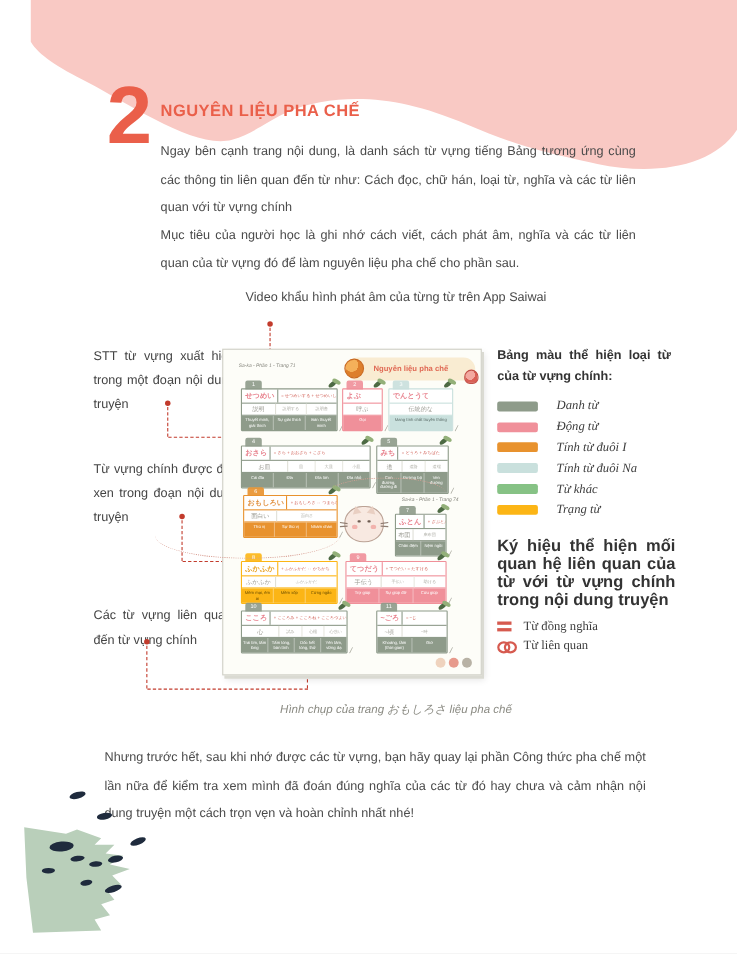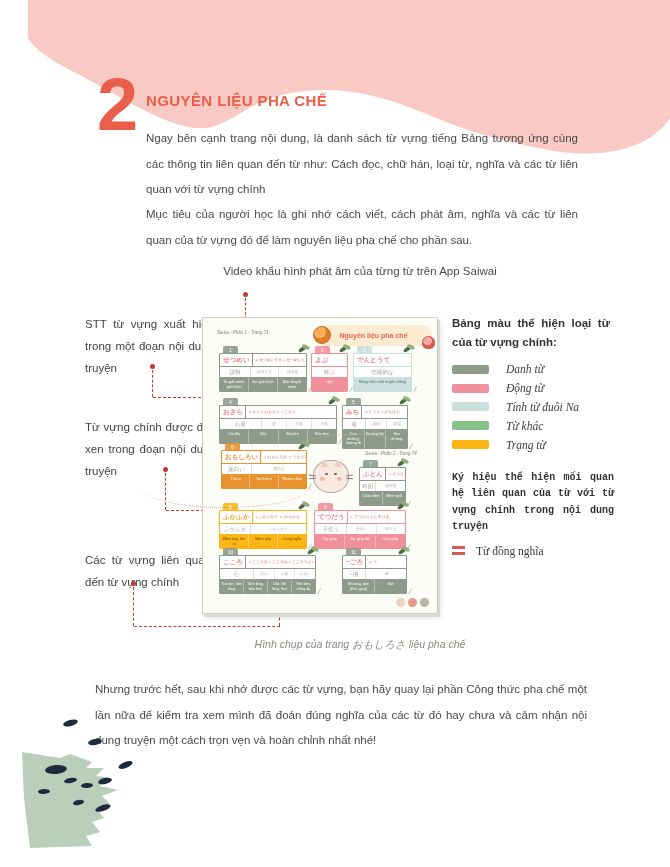--- a/index.html
+++ b/index.html
@@ -101,21 +101,21 @@
   .shot-circles { position:absolute; right:8px; bottom:6px; display:flex; gap:3px; }
   .sc { width:9px; height:9px; border-radius:50%; }
   .sc1 { background:#efd3be; } .sc2 { background:#e79a8c; } .sc3 { background:#b8b2a5; }
   
   .right-col { position:absolute; left:452px; top:314px; width:165px; }
   .legend-heading { font-size:11.5px; font-weight:bold; color:#333; line-height:19px; text-align:justify; width:158px; }
   .legend-rows { margin-top:8px;font-style:italic; }
   .legend-row { display:flex; align-items:center; height:18.8px; }
   .legend-swatch { width:37px; height:9px; border-radius:2px; margin-right:17px; flex:0 0 auto; }
   .legend-label { font-family:"Liberation Serif", serif; font-size:11.5px; color:#3c3c3c; }
-  .rel-heading { margin-top:16px; font-size:10px; font-weight:bold; color:#333; line-height:16.5px; text-align:justify; width:162px;font-family:Liberation Mono, monospace; }
+  .rel-heading { margin-top:16px; font-size:15px; font-weight:bold; color:#333; line-height:16.5px; text-align:justify; width:162px; }
   .rel-rows { margin-top:6px; }
   .rel-row { display:flex; align-items:center; height:17.6px; }
   .rel-sym { width:24px; flex:0 0 auto; display:flex; align-items:center; }
   .rel-label { font-family:"Liberation Serif", serif; font-size:11.5px; color:#3c3c3c; }
   
   .sym-compound { position:relative; width:13px; height:13px; }
   .sym-compound::before { content:""; position:absolute; left:0; top:4.5px; width:13px; height:4px; background:#d65a4f; border-radius:1px; }
   .sym-compound::after { content:""; position:absolute; left:4.5px; top:0; width:4px; height:13px; background:#d65a4f; border-radius:1px; }
   .sym-antonym { display:flex; gap:3px; align-items:center; }
   .sym-antonym i { display:block; width:0; height:0; border-top:3.5px solid transparent; border-bottom:3.5px solid transparent; }
@@ -416,39 +416,49 @@
     <div class="legend-rows" id="legend-rows">
         <div class="legend-row">
           <span class="legend-swatch" style="background:#8e9b8a"></span>
           <span class="legend-label">Danh từ</span>
         </div>
         <div class="legend-row">
           <span class="legend-swatch" style="background:#f0909a"></span>
           <span class="legend-label">Động từ</span>
         </div>
         <div class="legend-row">
+          <span class="legend-swatch" style="background:#e8922e"></span>
+          <span class="legend-label">Tính từ đuôi I</span>
+        </div>
+        <div class="legend-row">
           <span class="legend-swatch" style="background:#c9e0dd"></span>
           <span class="legend-label">Tính từ đuôi Na</span>
         </div>
         <div class="legend-row">
           <span class="legend-swatch" style="background:#86c285"></span>
           <span class="legend-label">Từ khác</span>
         </div>
         <div class="legend-row">
           <span class="legend-swatch" style="background:#fcb515"></span>
           <span class="legend-label">Trạng từ</span>
         </div>
       </div>
     <div class="rel-heading">Ký hiệu thể hiện mối quan hệ liên quan của từ với từ vựng chính trong nội dung truyện</div>
     <div class="rel-rows" id="rel-rows">
         <div class="rel-row">
           <span class="rel-sym">
             <span class="sym-synonym"></span>
           </span>
           <span class="rel-label">Từ đồng nghĩa</span>
+        </div>
+        <div class="rel-row">
+          <span class="rel-sym">
+            <span class="sym-related"></span>
+          </span>
+          <span class="rel-label">Từ liên quan</span>
         </div>
       </div>
   </div>
 
   <div class="photo-caption">Hình chụp của trang おもしろさ liệu pha chế</div>
   <p class="closing-p">Nhưng trước hết, sau khi nhớ được các từ vựng, bạn hãy quay lại phần Công thức pha chế một lần nữa để kiểm tra xem mình đã đoán đúng nghĩa của các từ đó hay chưa và cảm nhận nội dung truyện một cách trọn vẹn và hoàn chỉnh nhất nhé!</p>
 
   <svg class="decor-tri" viewBox="0 0 150 120" aria-hidden="true">
     <path d="M22,14 L60,20 L70,16 L92,24 L86,30 L104,30 L96,38 L112,40 L100,48 L118,52 L102,58 L110,66
              L96,70 L104,80 L92,84 L100,94 L86,98 L92,108 L30,110 L24,60 Z" fill="#b9cfba"></path>

